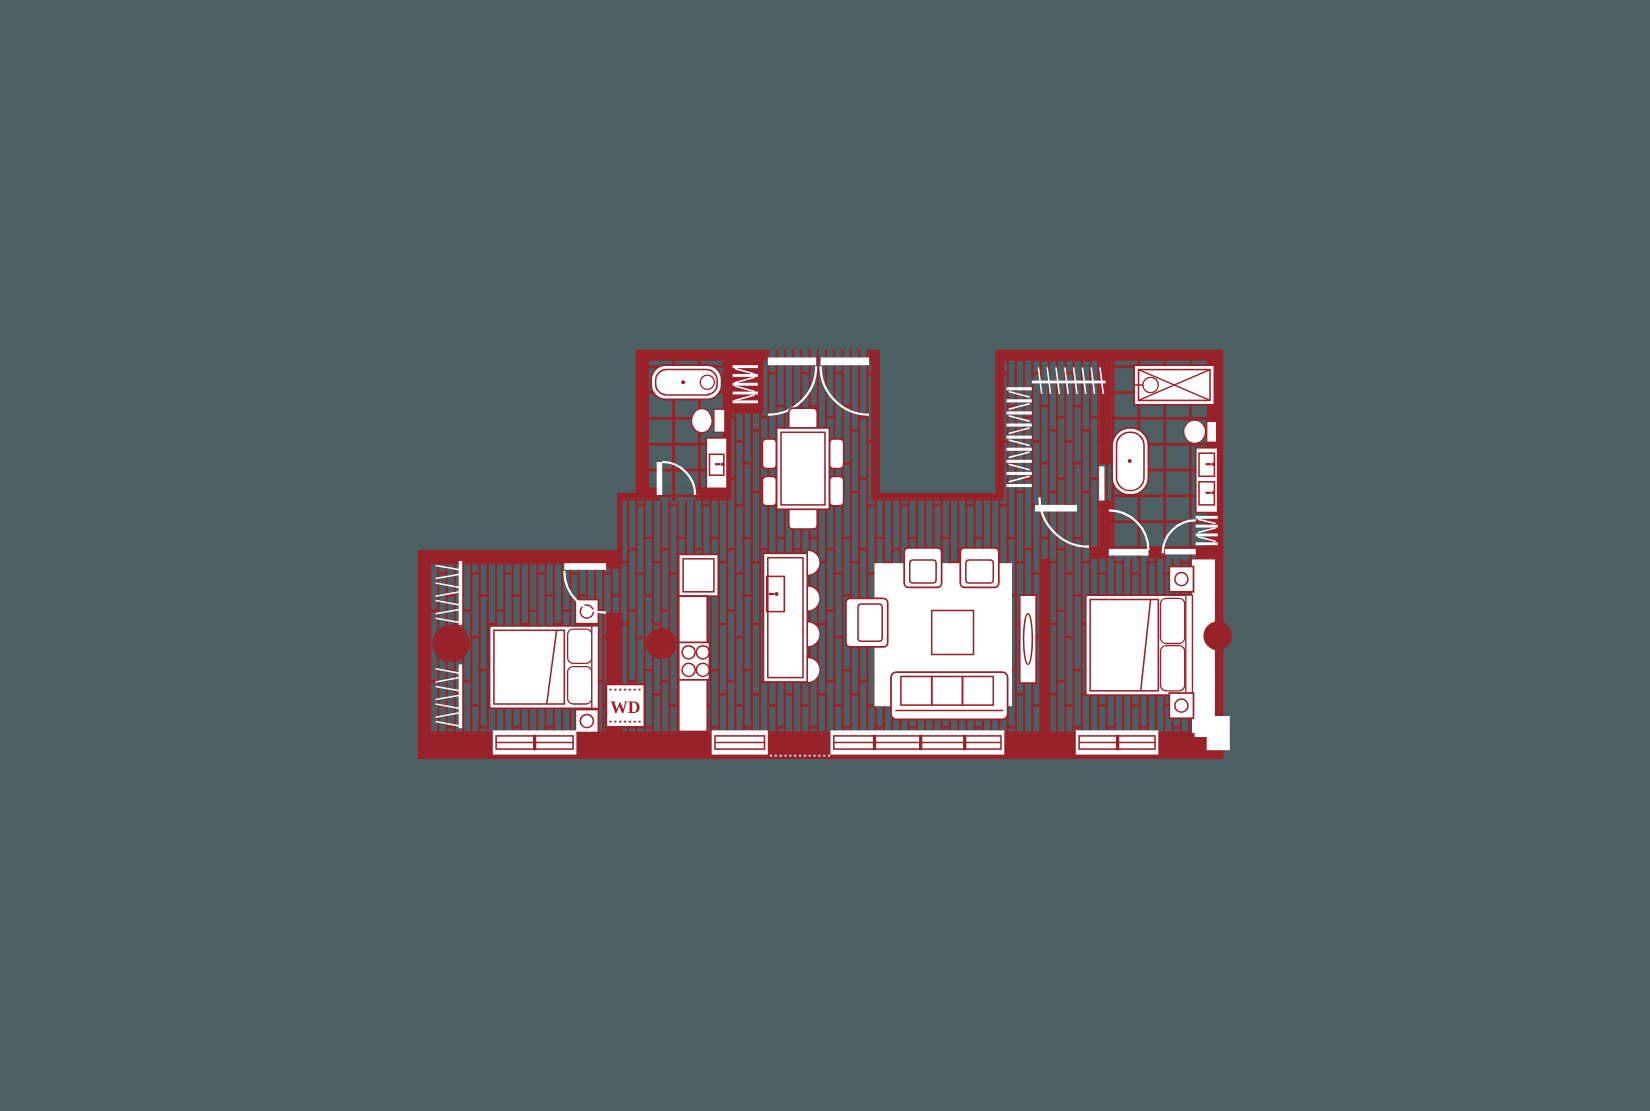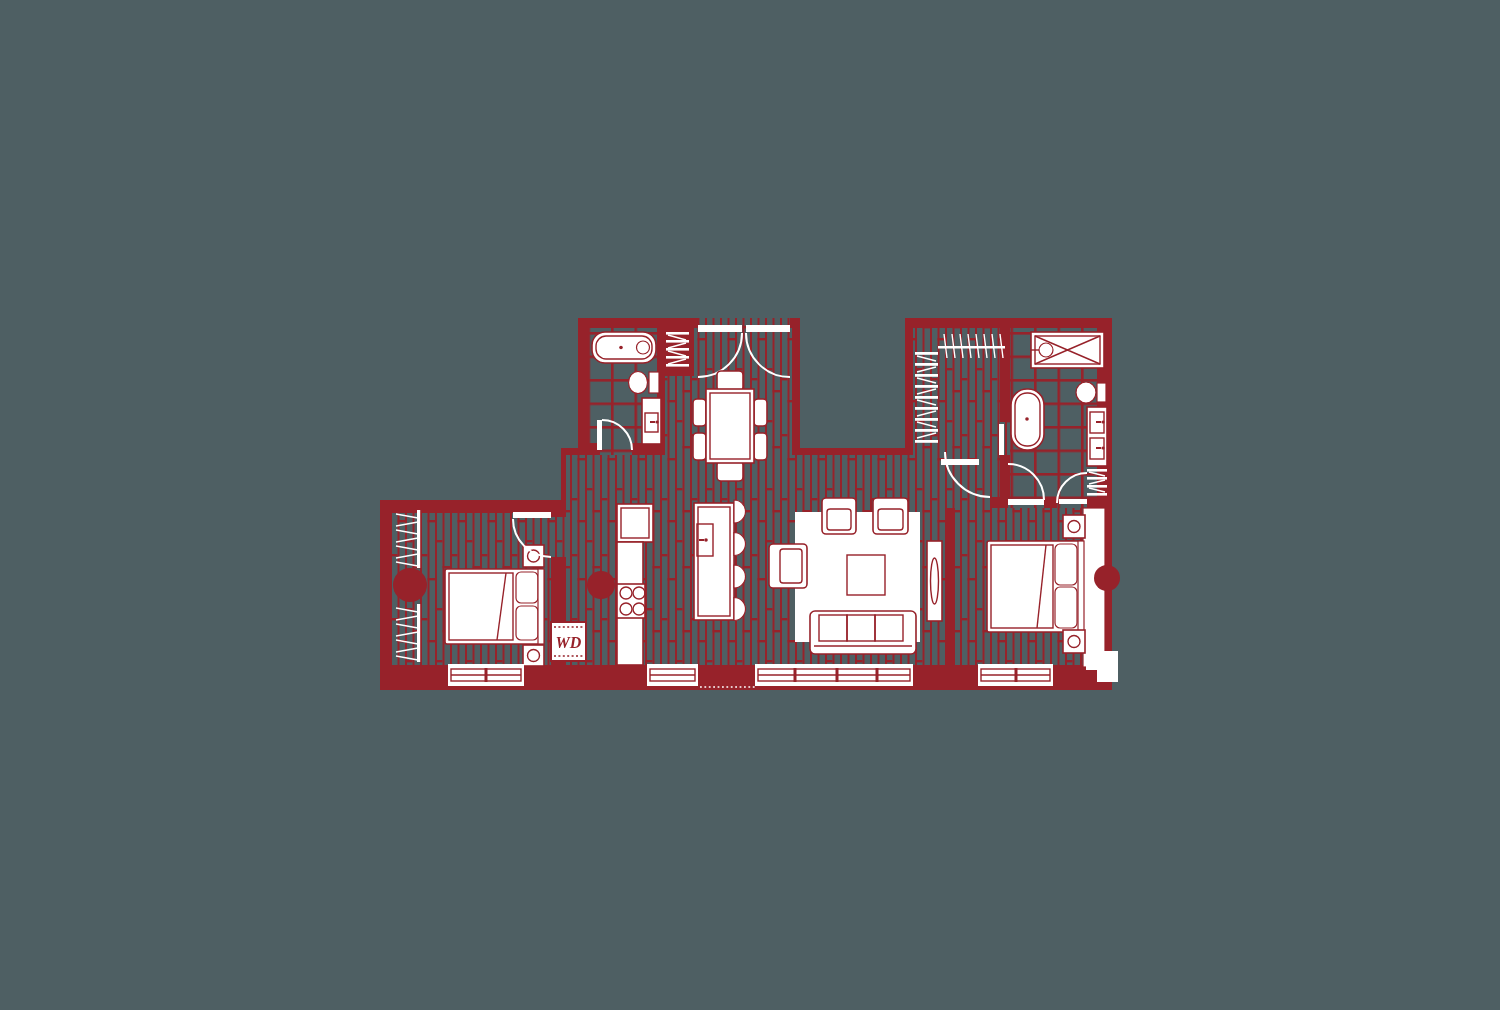--- a/index.html
+++ b/index.html
@@ -2,21 +2,21 @@
 <html style="--bg: #4e5f63; --red: #97222a; --white: #ffffff;"><head>
 <meta charset="utf-8">
 <style>
   :root{
     --bg:#4e5f63;
     --red:#97222a;
     --white:#ffffff;
   }
   html,body{margin:0;padding:0;background:var(--bg);}
   .canvas{position:relative;width:1500px;height:708px;background:var(--bg);overflow:hidden;
-          font-family:"Liberation Serif", serif;font-style:italic;}
+          font-family:"Liberation Serif", serif;}
   svg{display:block}
   .pbase{fill:var(--bg)}
   .pl{fill:var(--red)}
   .wall{fill:var(--red)}
   .fx{fill:var(--white);stroke:var(--red);stroke-width:1.6}
   .fx2{fill:var(--white);stroke:var(--red);stroke-width:1.2}
   .rln{fill:none;stroke:var(--red);stroke-width:1.4}
   .ln{fill:none;stroke:var(--white);stroke-width:2}
   .ln14{fill:none;stroke:var(--white);stroke-width:1.4}
   .wbar{fill:var(--white)}

